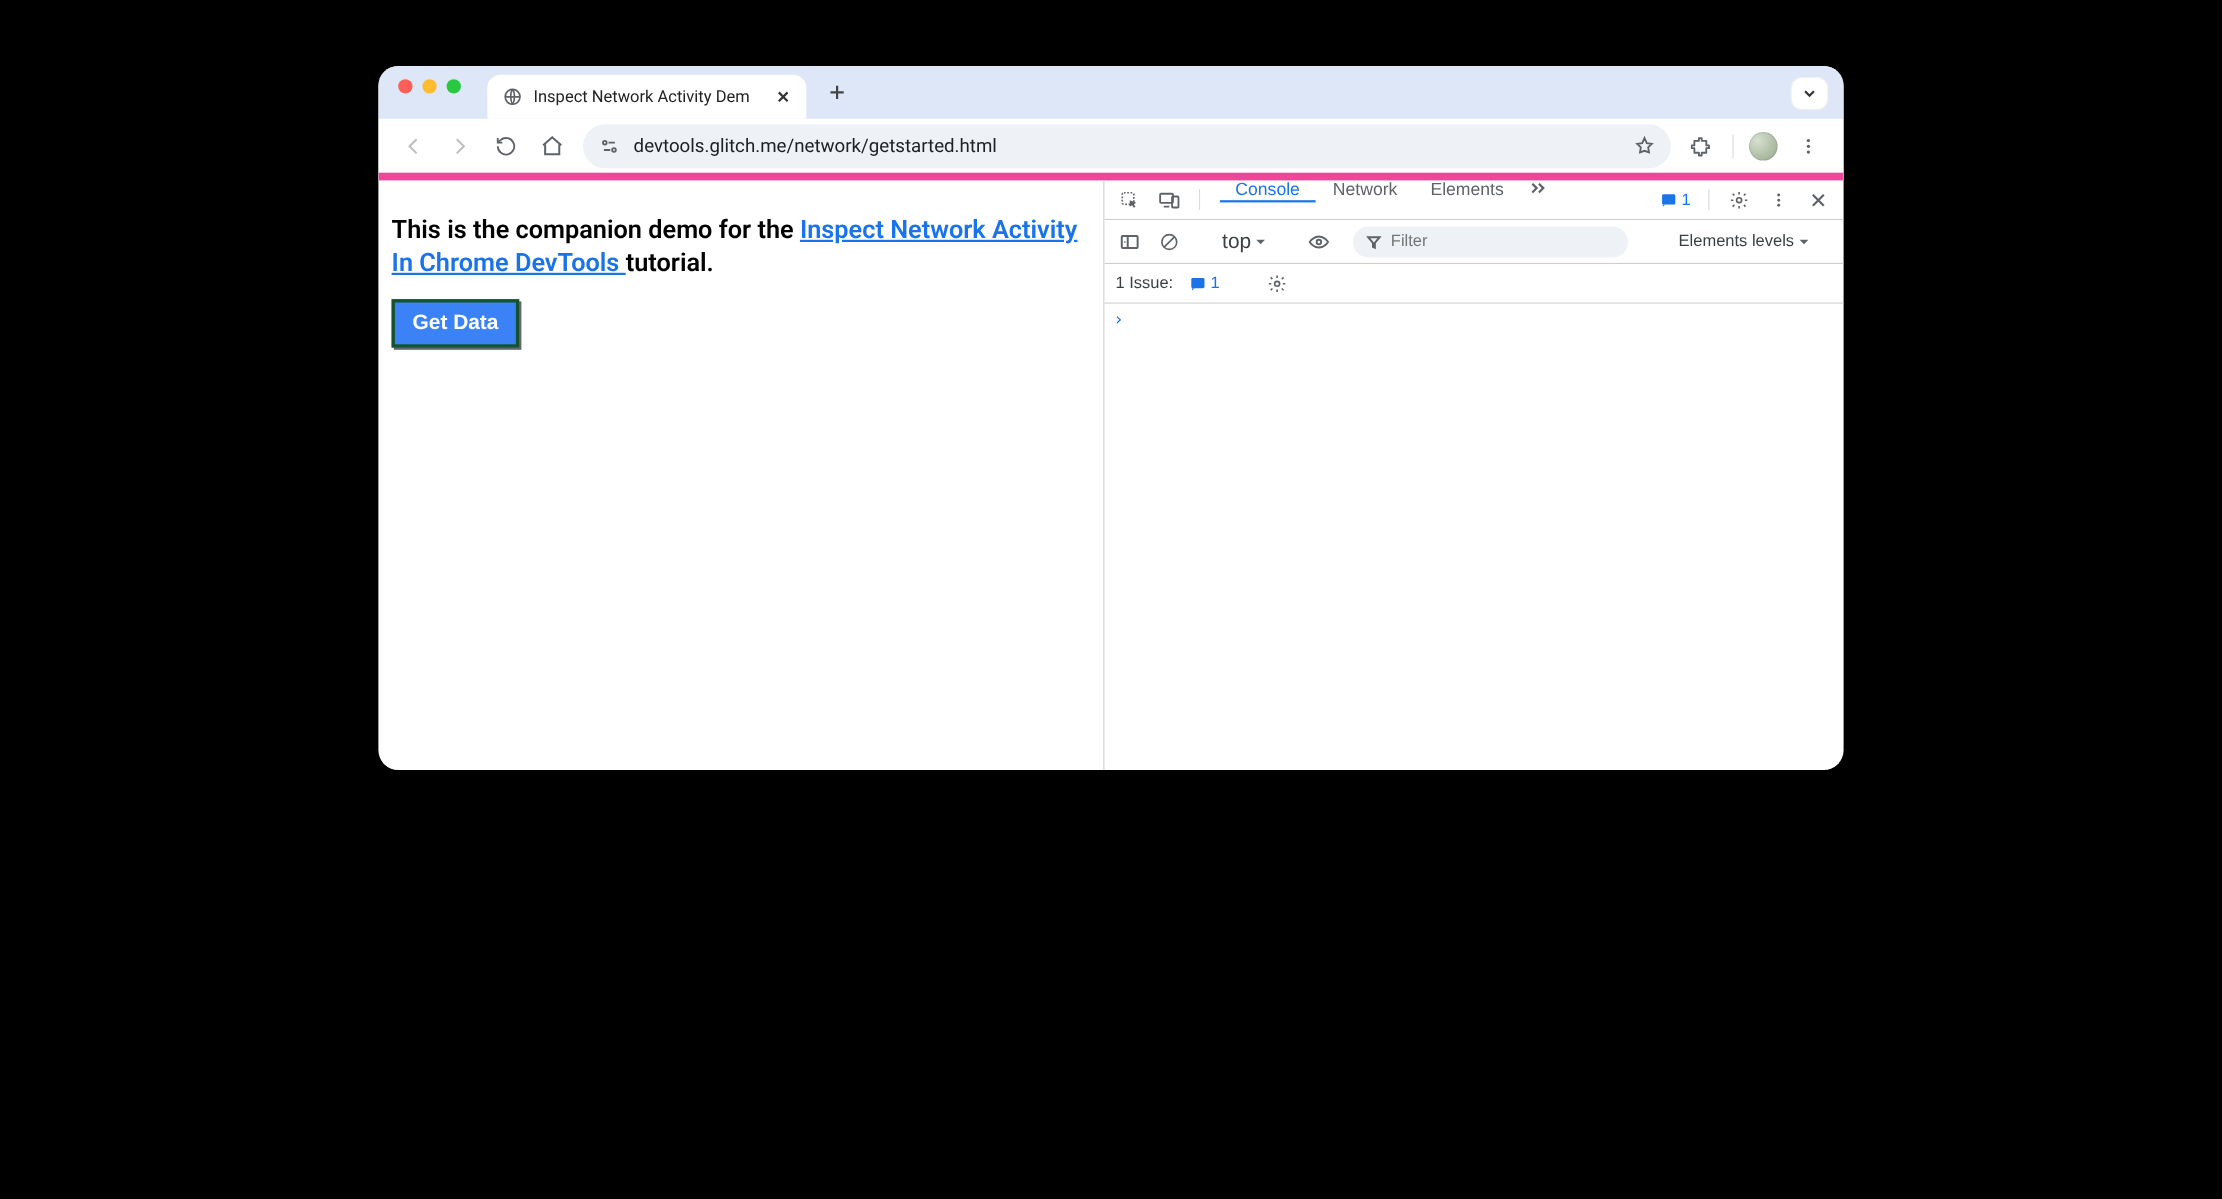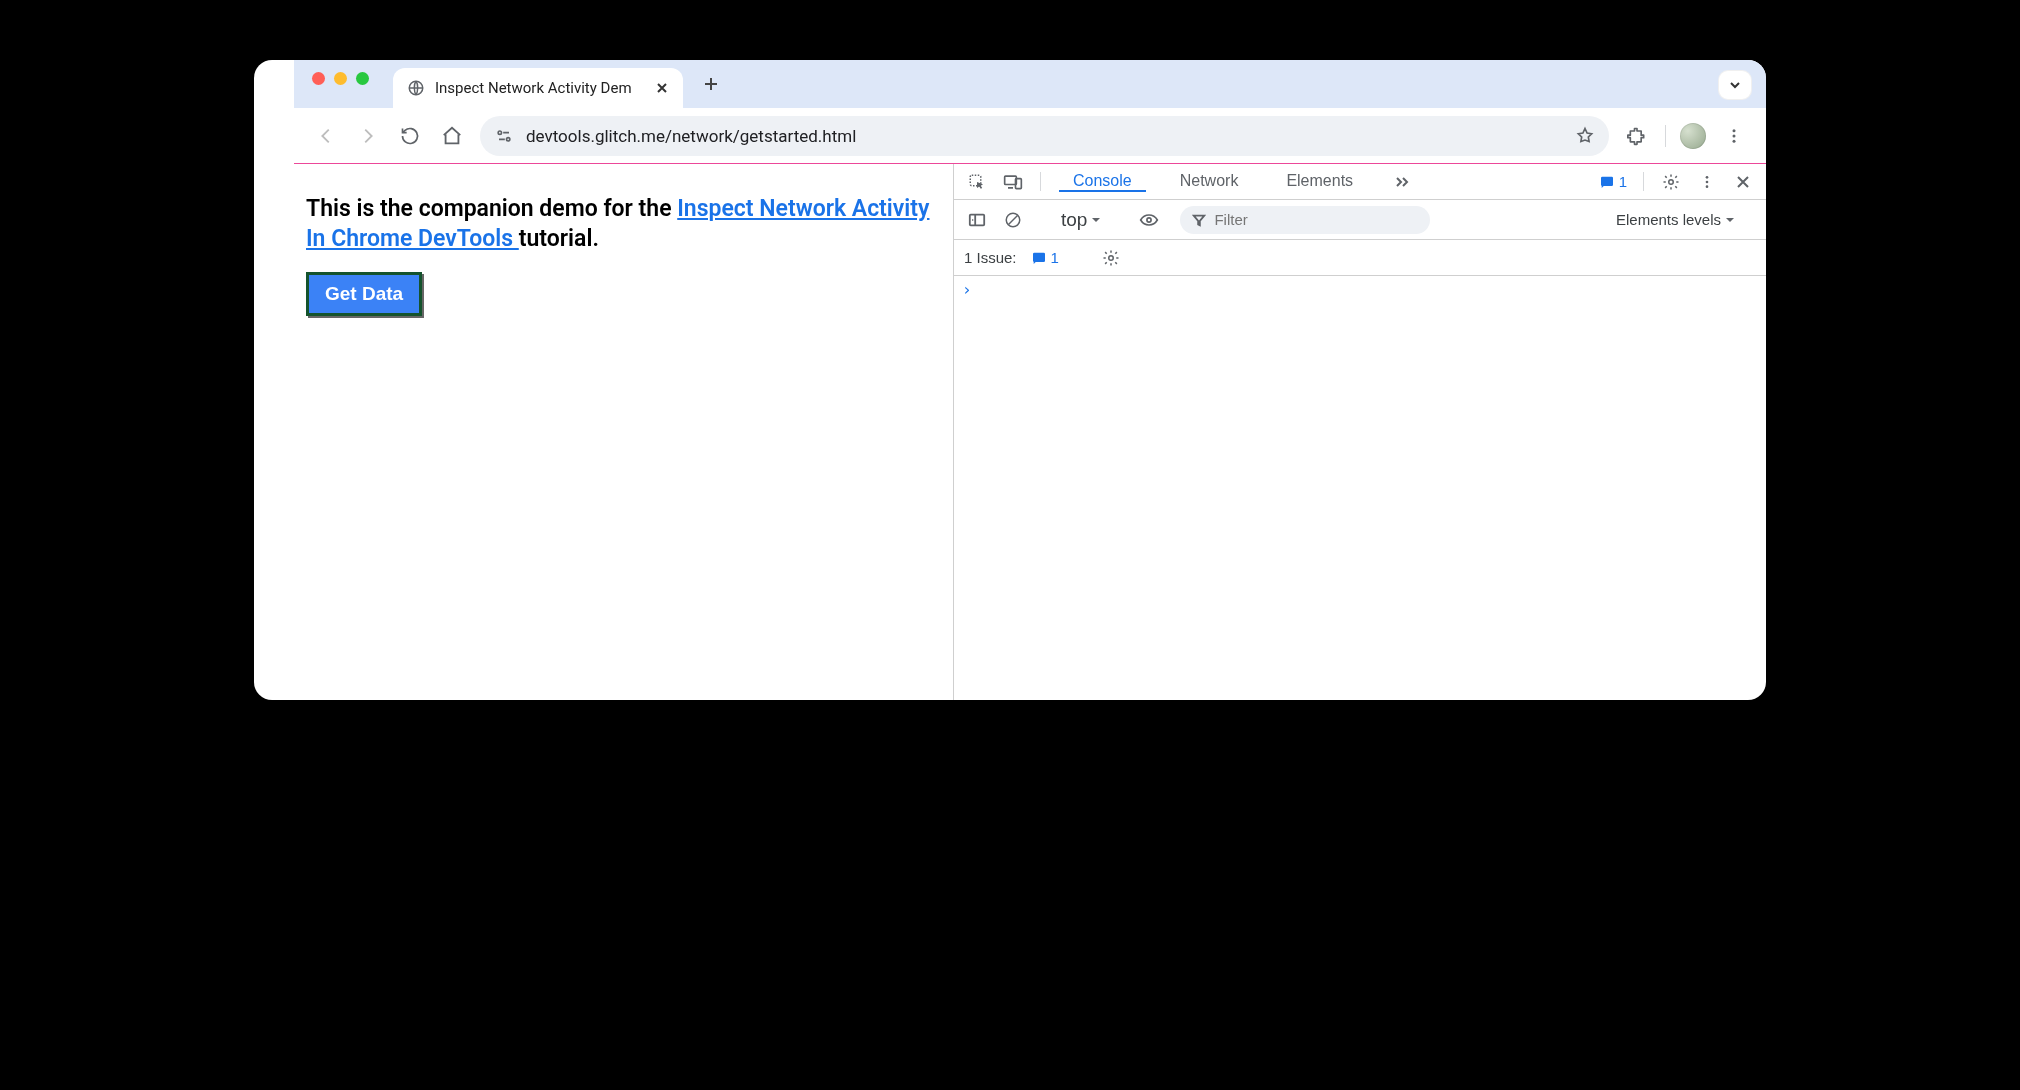--- a/index.html
+++ b/index.html
@@ -9,30 +9,29 @@
     display: flex;
     align-items: flex-start;
     justify-content: center;
     font-family: -apple-system, BlinkMacSystemFont, "Segoe UI", Roboto, Helvetica, Arial, sans-serif;
     -webkit-font-smoothing: antialiased;
     width: 2020px;
     height: 1090px;
     overflow: hidden;
   }
   .window {
-    width: 1512px;
+    width: 1332px;
     height: 640px;
     margin-top: 60px;
     background: #fff;
     border-radius: 18px;
     overflow: hidden;
     box-shadow: 0 10px 40px rgba(0,0,0,.5);
     display: flex;
     flex-direction: column;
-    padding-left: 40px;
   }
 
   
   .tabstrip {
     background: #dde7f8;
     height: 48px;
     display: flex;
     align-items: flex-end;
     padding-left: 18px;
     position: relative;
@@ -69,21 +68,21 @@
     background: #fff;
     margin: 0 14px 8px 0;
     display:flex;align-items:center;justify-content:center;
     color:#333;
     box-shadow: inset 0 0 0 1px rgba(0,0,0,.06);
   }
 
   
   .toolbar {
     background:#fff;
-    border-bottom: 1px solid #ec4899;
+    border-bottom: 7px solid #ec4899;
     height: 56px;
     display:flex; align-items:center;
     padding: 0 18px;
     gap: 14px;
   }
   .icon-btn {
     width: 28px; height: 28px;
     display:flex;align-items:center;justify-content:center;
     color:#5f6368;
     cursor:pointer;
@@ -156,21 +155,21 @@
     border-bottom: 1px solid #cfcfcf;
     display:flex; align-items:stretch;
     padding: 0 8px;
     gap: 6px;
   }
   .dt-ic {
     width:30px;
     display:flex;align-items:center;justify-content:center;
     color:#5f6368; cursor:pointer;
   }
-  .dt-tabs { display:flex; align-items:center; gap: 20px; margin-left:6px; }
+  .dt-tabs { display:flex; align-items:flex-start; gap: 2px; margin-left:6px; }
   .dt-tab {
     padding: 0 14px;
     display:flex;align-items:center;
     font-size:16px;
     color:#5f6368;
     cursor:pointer;
     border-bottom: 2px solid transparent;
   }
   .dt-tab.active { color:#1a73e8; border-bottom-color:#1a73e8; }
   .dt-tabbar .spacer { flex:1; }

